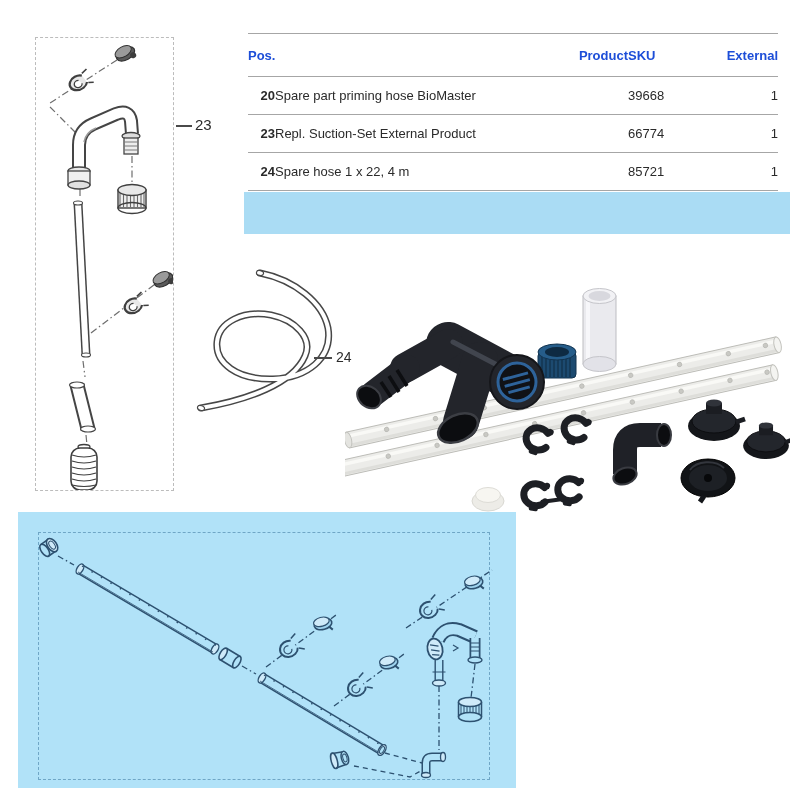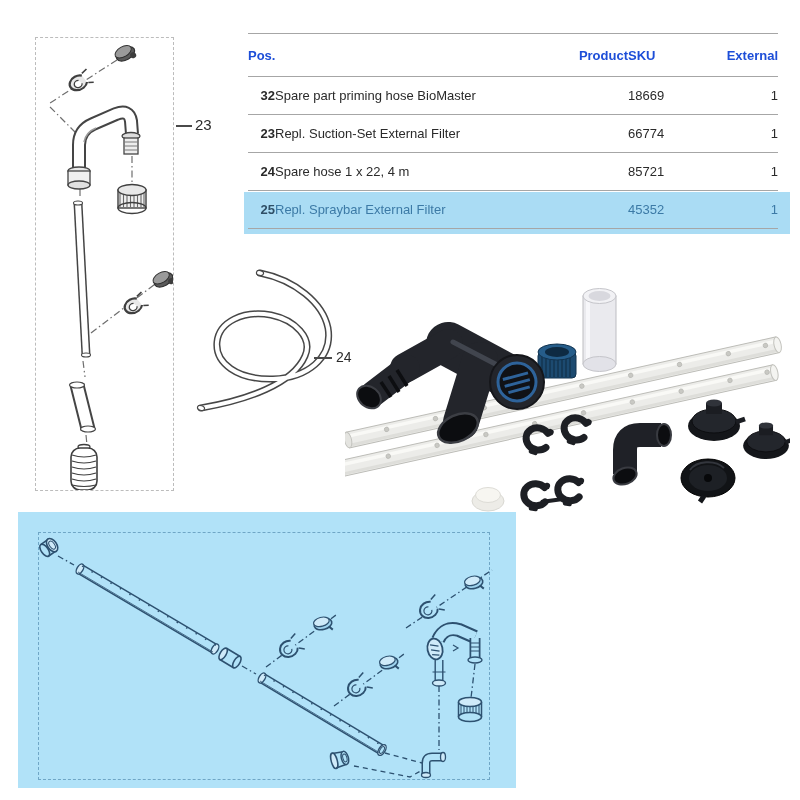--- a/index.html
+++ b/index.html
@@ -125,41 +125,35 @@
     <thead>
       <tr>
         <th class="h-pos">Pos.</th>
         <th class="h-product">Product</th>
         <th class="h-sku">SKU</th>
         <th class="h-qty">External</th>
       </tr>
     </thead>
     <tbody>
       <tr>
-        <td class="c-pos">32</td>
+        <td class="c-pos">20</td>
         <td class="c-product">Spare part priming hose BioMaster</td>
-        <td class="c-sku">18669</td>
+        <td class="c-sku">39668</td>
         <td class="c-qty">1</td>
       </tr>
       <tr>
         <td class="c-pos">23</td>
-        <td class="c-product">Repl. Suction-Set External Filter</td>
+        <td class="c-product">Repl. Suction-Set External Product</td>
         <td class="c-sku">66774</td>
         <td class="c-qty">1</td>
       </tr>
       <tr>
         <td class="c-pos">24</td>
         <td class="c-product">Spare hose 1 x 22, 4 m</td>
         <td class="c-sku">85721</td>
-        <td class="c-qty">1</td>
-      </tr>
-      <tr class="highlighted">
-        <td class="c-pos">25</td>
-        <td class="c-product">Repl. Spraybar External Filter</td>
-        <td class="c-sku">45352</td>
         <td class="c-qty">1</td>
       </tr>
     </tbody>
   </table>
 
   <svg class="abs" style="left:185px;top:258px;" width="160" height="160" viewBox="0 0 160 160">
     <path d="M 75,15 C 110,22 138,45 143,70 C 148,100 122,120 88,121 C 52,122 30,105 32,84 C 34,64 58,52 86,57 C 110,62 128,80 120,98 C 108,126 62,142 16,150" fill="none" stroke="#474747" stroke-width="7" stroke-linecap="round"></path>
     <path d="M 75,15 C 110,22 138,45 143,70 C 148,100 122,120 88,121 C 52,122 30,105 32,84 C 34,64 58,52 86,57 C 110,62 128,80 120,98 C 108,126 62,142 16,150" fill="none" stroke="#ffffff" stroke-width="4" stroke-linecap="round"></path>
     <ellipse cx="75" cy="15" rx="3.6" ry="2.4" transform="rotate(12 75 15)" fill="#ffffff" stroke="#474747" stroke-width="1.2"></ellipse>
     <ellipse cx="16" cy="150" rx="3.6" ry="2.4" transform="rotate(18 16 150)" fill="#ffffff" stroke="#474747" stroke-width="1.2"></ellipse>

